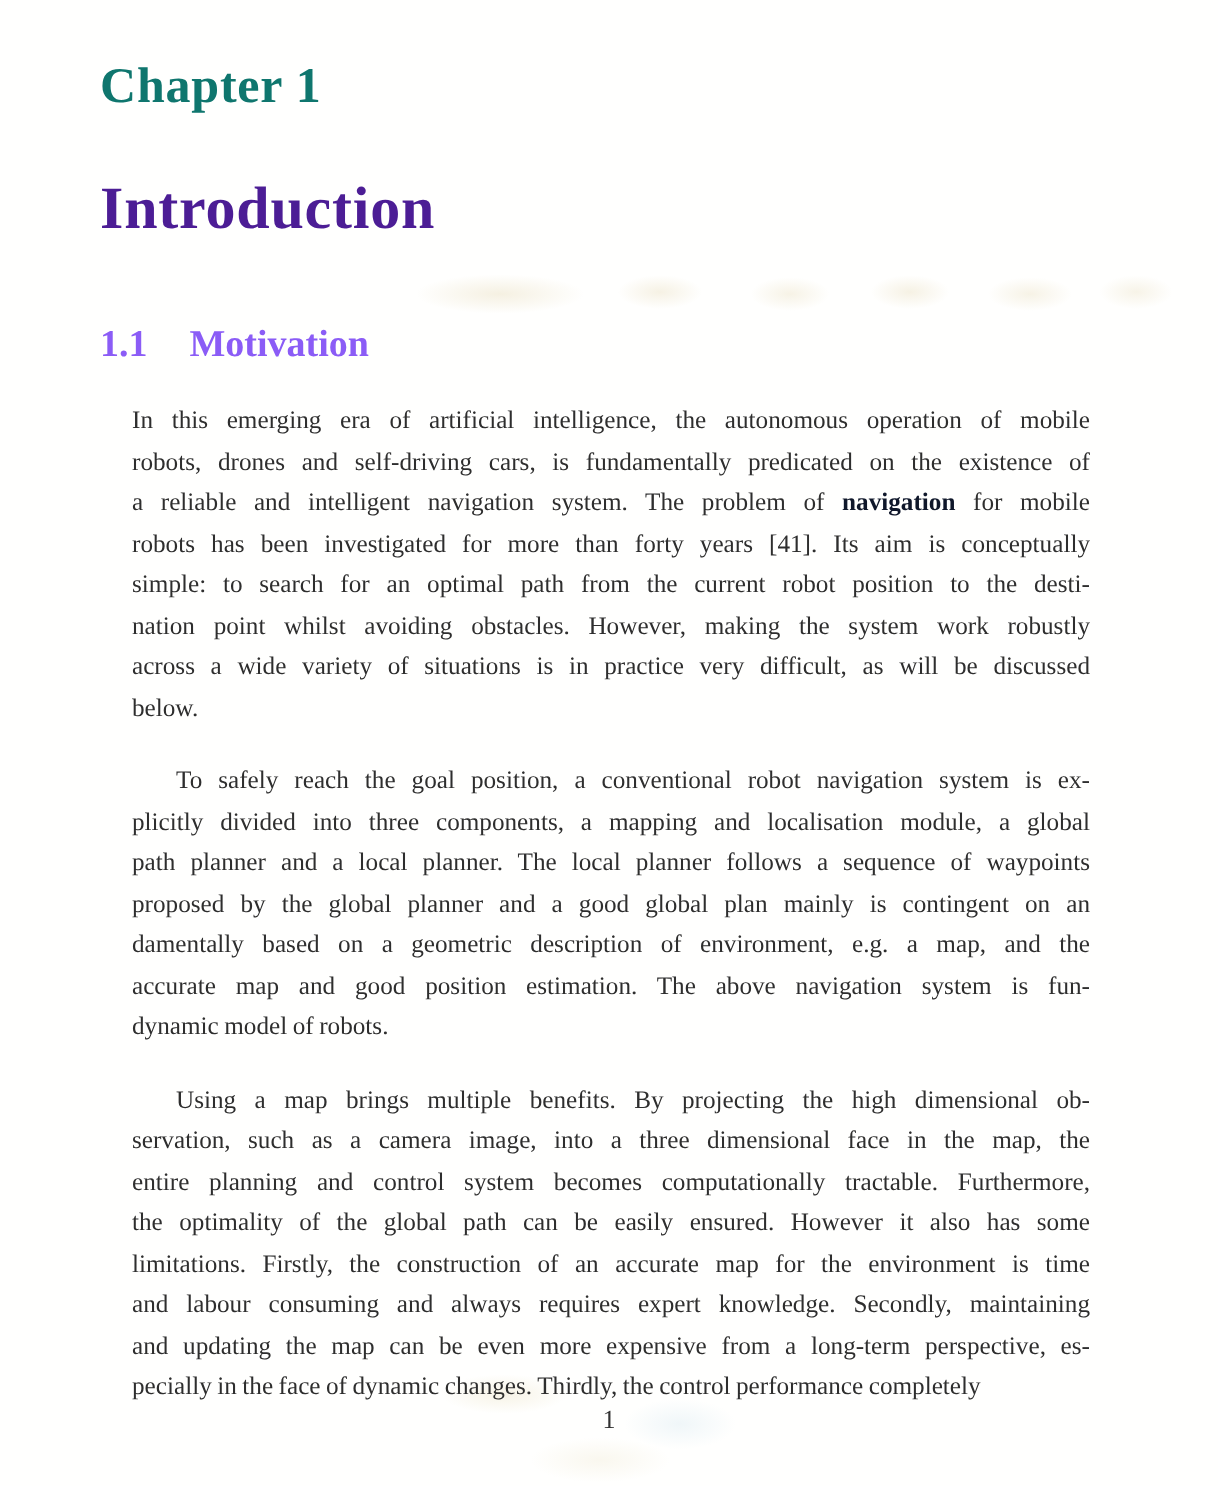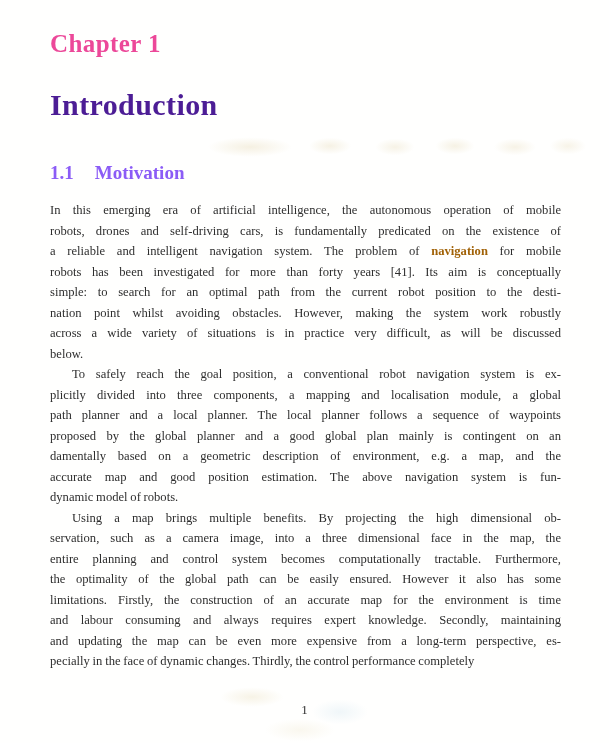--- a/index.html
+++ b/index.html
@@ -35,21 +35,21 @@
   .content {
     position: relative;
     padding: 0 48px 0 50px;
   }
   .chapter-label {
     margin: 0;
     padding-top: 29px;
     font-size: 25px;
     line-height: 1.16;
     font-weight: bold;
-    color: #ec4899;
+    color: #0f766e;
     letter-spacing: 0.4px;
   }
   .chapter-title {
     margin: 0;
     padding-top: 30px;
     font-size: 30px;
     line-height: 1.15;
     font-weight: bold;
     color: #4c1d95;
     letter-spacing: 0.4px;
@@ -65,29 +65,29 @@
   .section-heading .num {
     display: inline-block;
     margin-right: 21px;
   }
   .body-text {
     margin-top: 17px;
     font-size: 12.6px;
     line-height: 20.5px;
     word-spacing: -0.4px;
   }
-  .para { margin: 0; }
+  .para { margin: 16px; }
   .ln {
     text-align: justify;
     text-align-last: justify;
     overflow: hidden;
   }
   .ln.last { text-align-last: left; }
   .para.indent .ln.first { text-indent: 22px; }
-  .ln b { font-weight: bold; color: #a16207; }
+  .ln b { font-weight: bold; color: #0f172a; }
   .pageno {
     position: absolute;
     top: 702px;
     left: 0;
     width: 100%;
     text-align: center;
     font-size: 13px;
     color: #333333;
   }
 </style>

